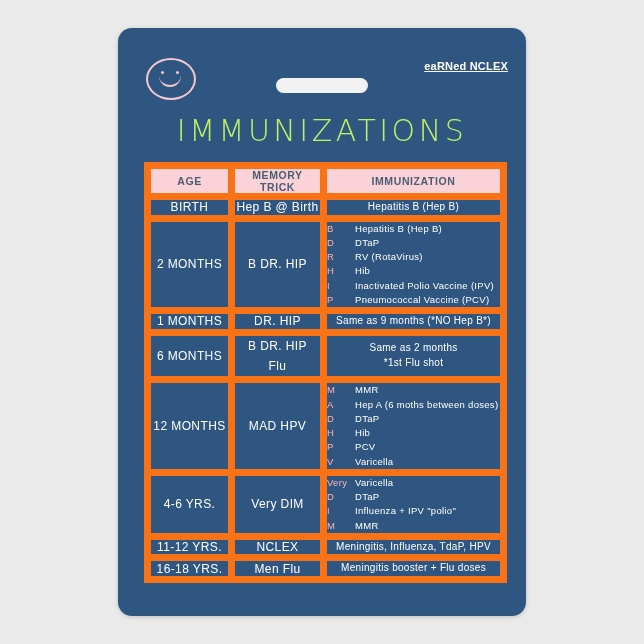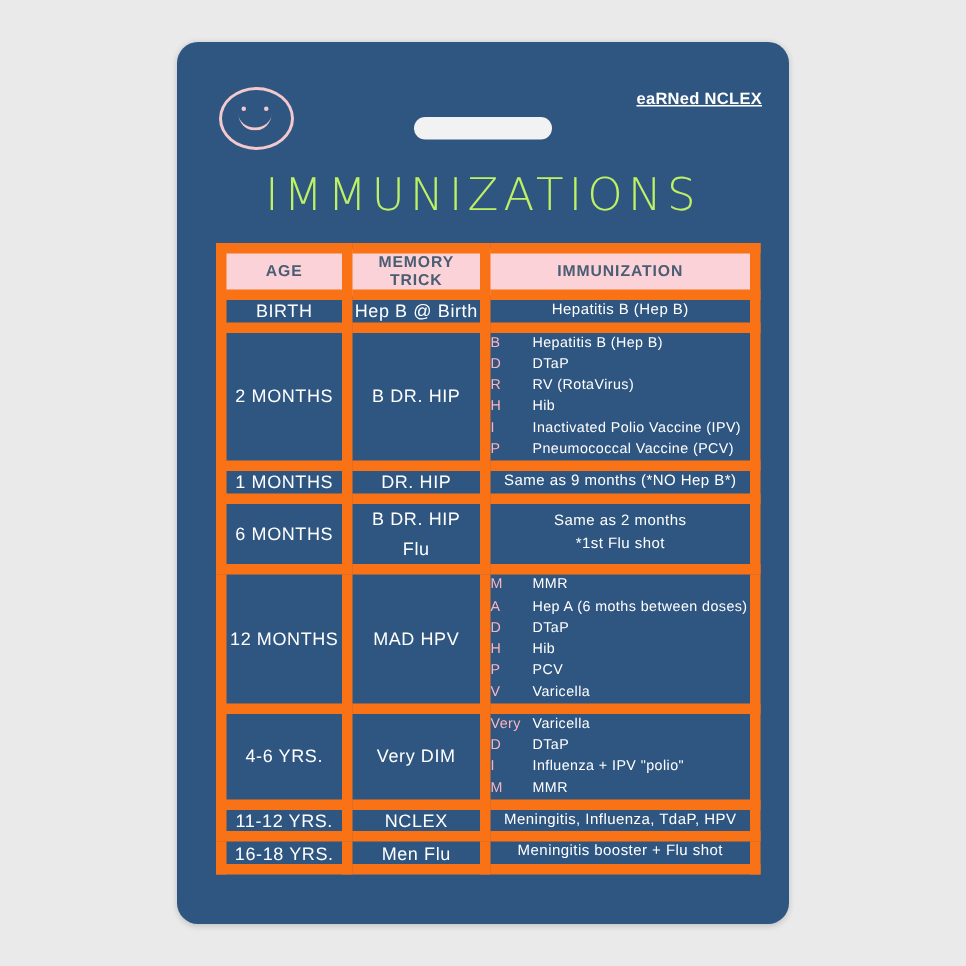--- a/index.html
+++ b/index.html
@@ -294,20 +294,20 @@
 
         <tr>
           <td class="age">11-12 YRS.</td>
           <td class="trick">NCLEX</td>
           <td class="imm">Meningitis, Influenza, TdaP, HPV</td>
         </tr>
 
         <tr>
           <td class="age">16-18 YRS.</td>
           <td class="trick">Men Flu</td>
-          <td class="imm">Meningitis booster +  Flu shot</td>
+          <td class="imm">Meningitis booster +  Flu doses</td>
         </tr>
 
       </tbody>
     </table>
 
   </div>
 </div>
 
 </body></html>

